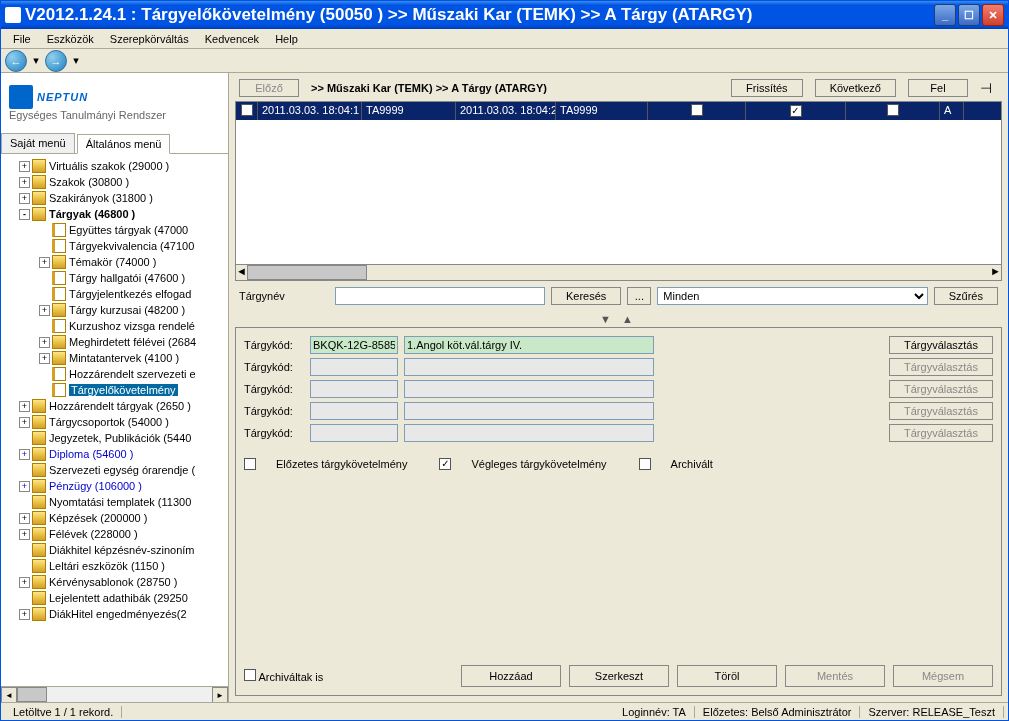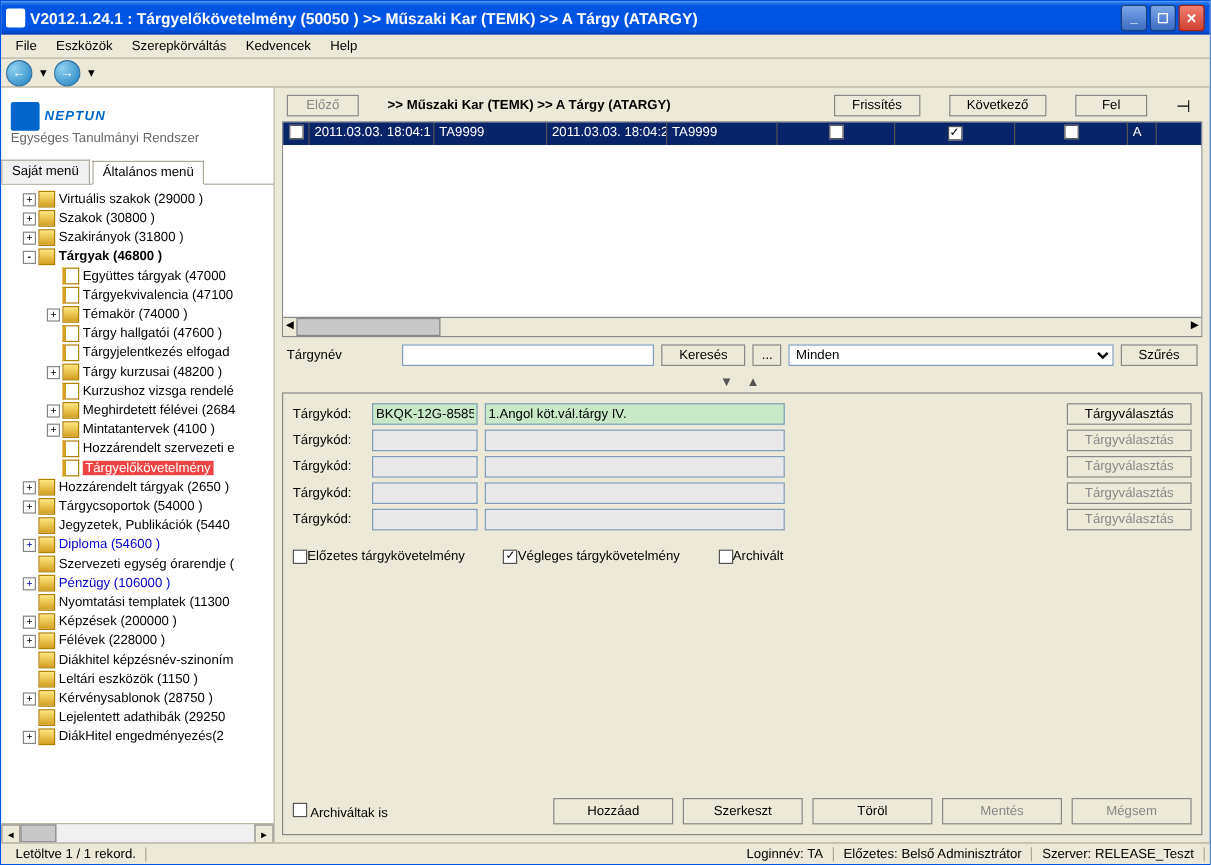--- a/index.html
+++ b/index.html
@@ -2,21 +2,21 @@
 <html><head>
 <meta charset="utf-8">
 <style>
 * { box-sizing: border-box; margin: 0; padding: 0; font-family: Tahoma, Arial, sans-serif; font-size: 11px; }
 body { background: #ece9d8; overflow: hidden; }
 
 .window { width: 1009px; height: 721px; border: 1px solid #0054e3; display: flex; flex-direction: column; }
 
 .titlebar { height: 28px; background: linear-gradient(to bottom, #3b8cf0 0%, #0054e3 15%, #0054e3 85%, #003db5 100%); display: flex; align-items: center; padding: 0 4px; color: #fff; font-weight: bold; }
 .titlebar .icon { width: 16px; height: 16px; background: #fff; margin-right: 4px; border-radius: 2px; }
-.titlebar .title { flex: 1; font-size: 13px; }
+.titlebar .title { flex: 1; font-size: 17px; }
 .titlebar .winbtns { display: flex; gap: 2px; }
 .winbtn { width: 22px; height: 22px; background: linear-gradient(to bottom,#7ba7e8,#3b6bc4); border: 1px solid #1a3f7a; border-radius: 3px; display: flex; align-items: center; justify-content: center; color: #fff; font-weight: bold; cursor: pointer; }
 .winbtn.close { background: linear-gradient(to bottom,#f08070,#d04030); border-color: #a02010; }
 
 .menubar { height: 20px; background: #ece9d8; display: flex; align-items: center; padding: 0 4px; border-bottom: 1px solid #aca899; }
 .menubar span { padding: 2px 8px; cursor: pointer; }
 
 .toolbar { height: 24px; background: #ece9d8; display: flex; align-items: center; padding: 0 4px; border-bottom: 1px solid #aca899; gap: 2px; }
 .navbtn { width: 22px; height: 22px; border-radius: 11px; background: radial-gradient(circle at 30% 30%, #8fd0f0, #2080c0); border: 1px solid #3070a0; display: flex; align-items: center; justify-content: center; color: #fff; cursor: pointer; }
 .navbtn.small { width: 14px; height: 22px; border-radius: 0; background: none; border: none; color: #000; }
@@ -36,29 +36,29 @@
 .tree-item { display: flex; align-items: center; padding: 1px 4px; white-space: nowrap; cursor: pointer; }
 .tree-item .expand { width: 11px; height: 11px; border: 1px solid #888; background: #fff; display: flex; align-items: center; justify-content: center; font-size: 9px; margin-right: 2px; line-height: 1; }
 .tree-item .expand.blank { border: none; background: none; }
 .tree-item .ticon { width: 14px; height: 14px; margin-right: 3px; display: inline-block; }
 .tree-item .ticon.folder { background: linear-gradient(to bottom, #ffe680, #d4a020); border: 1px solid #b08000; }
 .tree-item .ticon.page { background: #fff; border: 1px solid #b08000; border-left: 3px solid #d4a020; }
 .tree-item.l1 { padding-left: 18px; }
 .tree-item.l2 { padding-left: 38px; }
 .tree-item.bold { font-weight: bold; }
 .tree-item.blue { color: #0000cc; }
-.tree-item.selected span.label { background: #ef4444; color: #fff; padding: 0 2px; text-align: right; }
+.tree-item.selected span.label { background: #0369a1; color: #fff; padding: 0 2px; text-align: right; }
 .sidebar-scroll { height: 16px; background: #ece9d8; border-top: 1px solid #aca899; display: flex; }
 .sidebar-scroll .sbtn { width: 16px; height: 16px; background: #ece9d8; border: 1px solid #888; display: flex; align-items: center; justify-content: center; font-size: 8px; }
 .sidebar-scroll .track { flex: 1; background: #f0f0f0; }
 .sidebar-scroll .thumb { width: 30px; height: 100%; background: #c8c8c8; border: 1px solid #888; }
 
 .main { flex: 1; display: flex; flex-direction: column; background: #ece9d8; padding: 2px; overflow: hidden; }
 
-.topbar { display: flex; align-items: center; padding: 4px 8px; gap: 24px; }
+.topbar { display: flex; align-items: center; padding: 4px 8px; gap: 12px; }
 .btn { padding: 2px 14px; border: 1px solid #888; background: #ece9d8; cursor: pointer; min-width: 60px; text-align: center; }
 .btn:disabled, .btn.disabled { color: #888; }
 .breadcrumb { font-weight: bold; flex: 1; }
 .pin { width: 18px; font-size: 14px; }
 
 .grid-area { border: 1px solid #888; background: #fff; margin: 0 4px; display: flex; flex-direction: column; height: 180px; }
 .grid-header { display: flex; background: #ece9d8; border-bottom: 1px solid #888; }
 .grid-header .gh { border-right: 1px solid #888; padding: 2px 4px; overflow: hidden; white-space: nowrap; }
 .grid-row { display: flex; background: #0a246a; color: #fff; }
 .grid-row .gc { border-right: 1px solid #555; padding: 2px 4px; overflow: hidden; white-space: nowrap; }
@@ -77,21 +77,21 @@
 
 .detail-panel { border: 1px solid #888; margin: 0 4px 4px 4px; background: #ece9d8; flex: 1; display: flex; flex-direction: column; padding: 8px; }
 .field-row { display: flex; align-items: center; gap: 6px; margin-bottom: 4px; }
 .field-row label { width: 60px; }
 .field-row .code { width: 88px; border: 1px solid #7f9db9; padding: 2px; background: #c8e8c8; }
 .field-row .code.empty { background: #e8e8e8; }
 .field-row .name { width: 250px; border: 1px solid #7f9db9; padding: 2px; background: #c8e8c8; }
 .field-row .name.empty { background: #e8e8e8; }
 
 .check-row { display: flex; gap: 32px; padding: 12px 0; }
-.check-row label { display: flex; align-items: center; gap: 0; }
+.check-row label { display: flex; align-items: center; gap: 20px; }
 
 .bottom-row { display: flex; align-items: center; gap: 8px; padding-top: 8px; margin-top: auto; }
 .bottom-row .btn { min-width: 100px; padding: 4px 10px; }
 .bottom-row .spacer { flex: 1; }
 
 .statusbar { height: 18px; background: #ece9d8; border-top: 1px solid #aca899; display: flex; align-items: center; padding: 0 4px; }
 .statusbar .cell { padding: 0 8px; border-right: 1px solid #aca899; }
 .statusbar .stretch { flex: 1; }
 
 .cb { width: 12px; height: 12px; border: 1px solid #555; background: #fff; display: inline-flex; align-items: center; justify-content: center; font-size: 10px; line-height: 1; }

